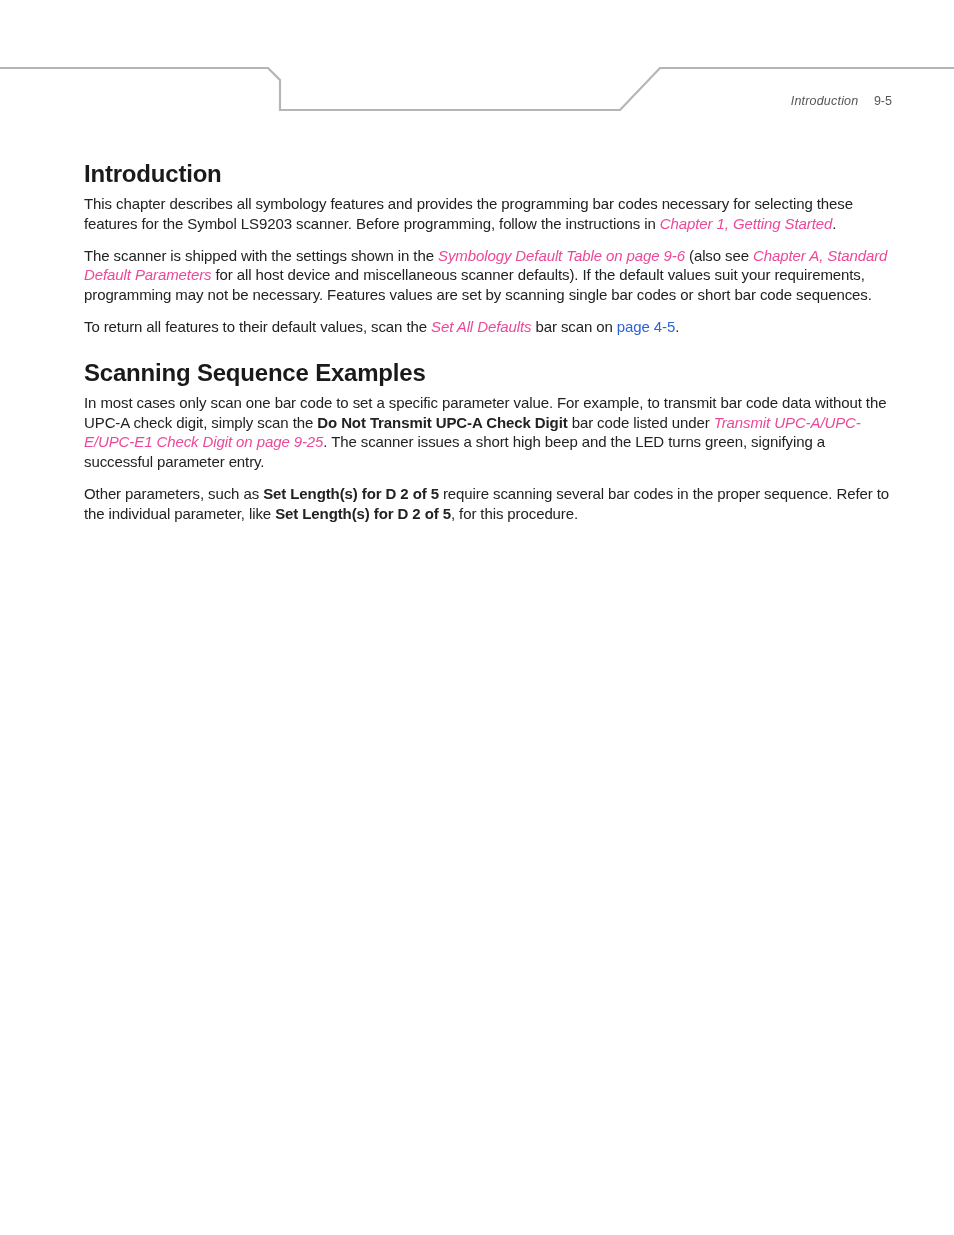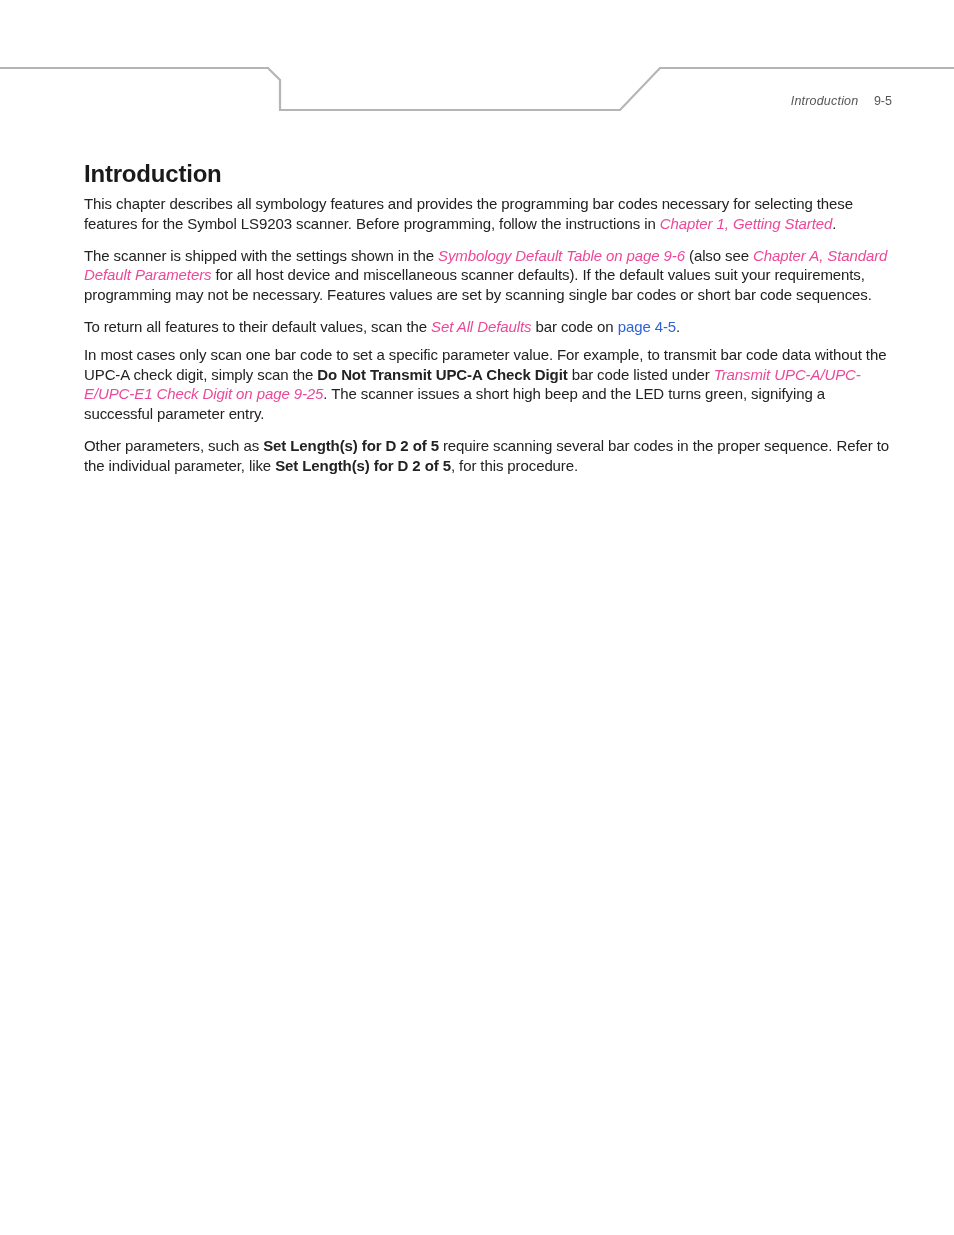--- a/index.html
+++ b/index.html
@@ -87,23 +87,24 @@
 <div class="content">
 
   <h2>Introduction</h2>
   <p>
     <span>This chapter describes all symbology features and provides the programming bar codes necessary for selecting these features for the Symbol  LS9203 scanner. Before programming, follow the instructions in </span><a class="link" href="#">Chapter 1, Getting Started</a><span>.</span>
   </p>
   <p>
     <span>The scanner is shipped with the settings shown in the </span><a class="link" href="#">Symbology Default Table on page 9-6</a><span> (also see </span><a class="link" href="#">Chapter A, Standard Default Parameters</a><span> for all host device and miscellaneous scanner defaults). If the default values suit your requirements, programming may not be necessary. Features values are set by scanning single bar codes or short bar code sequences.</span>
   </p>
   <p class="tight">
-    <span>To return all features to their default values, scan the </span><a class="link" href="#">Set All Defaults</a><span> bar code on </span><a class="link-plain" href="#">page 4-5</a><span>.</span>
+    <span>To return all features to their default values, scan the </span><a class="link" href="#">Set All Defaults</a><span> bar scan on </span><a class="link-plain" href="#">page 4-5</a><span>.</span>
   </p>
 
+  <h2 class="section-gap">Scanning Sequence Examples</h2>
   <p>
     <span>In most cases only scan one bar code to set a specific parameter value. For example, to transmit bar code data without the UPC-A check digit, simply scan the </span><span class="bold-cond">Do Not Transmit UPC-A Check Digit</span><span> bar code listed under </span><a class="link" href="#">Transmit UPC-A/UPC-E/UPC-E1 Check Digit on page 9-25</a><span>. The scanner issues a short high beep and the LED turns green, signifying a successful parameter entry.</span>
   </p>
   <p>
     <span>Other parameters, such as </span><span class="bold">Set Length(s) for D 2 of 5</span><span> require scanning several bar codes in the proper sequence. Refer to the individual parameter, like </span><span class="bold">Set Length(s) for D 2 of 5</span><span>, for this procedure.</span>
   </p>
 
 
 </div>
 

